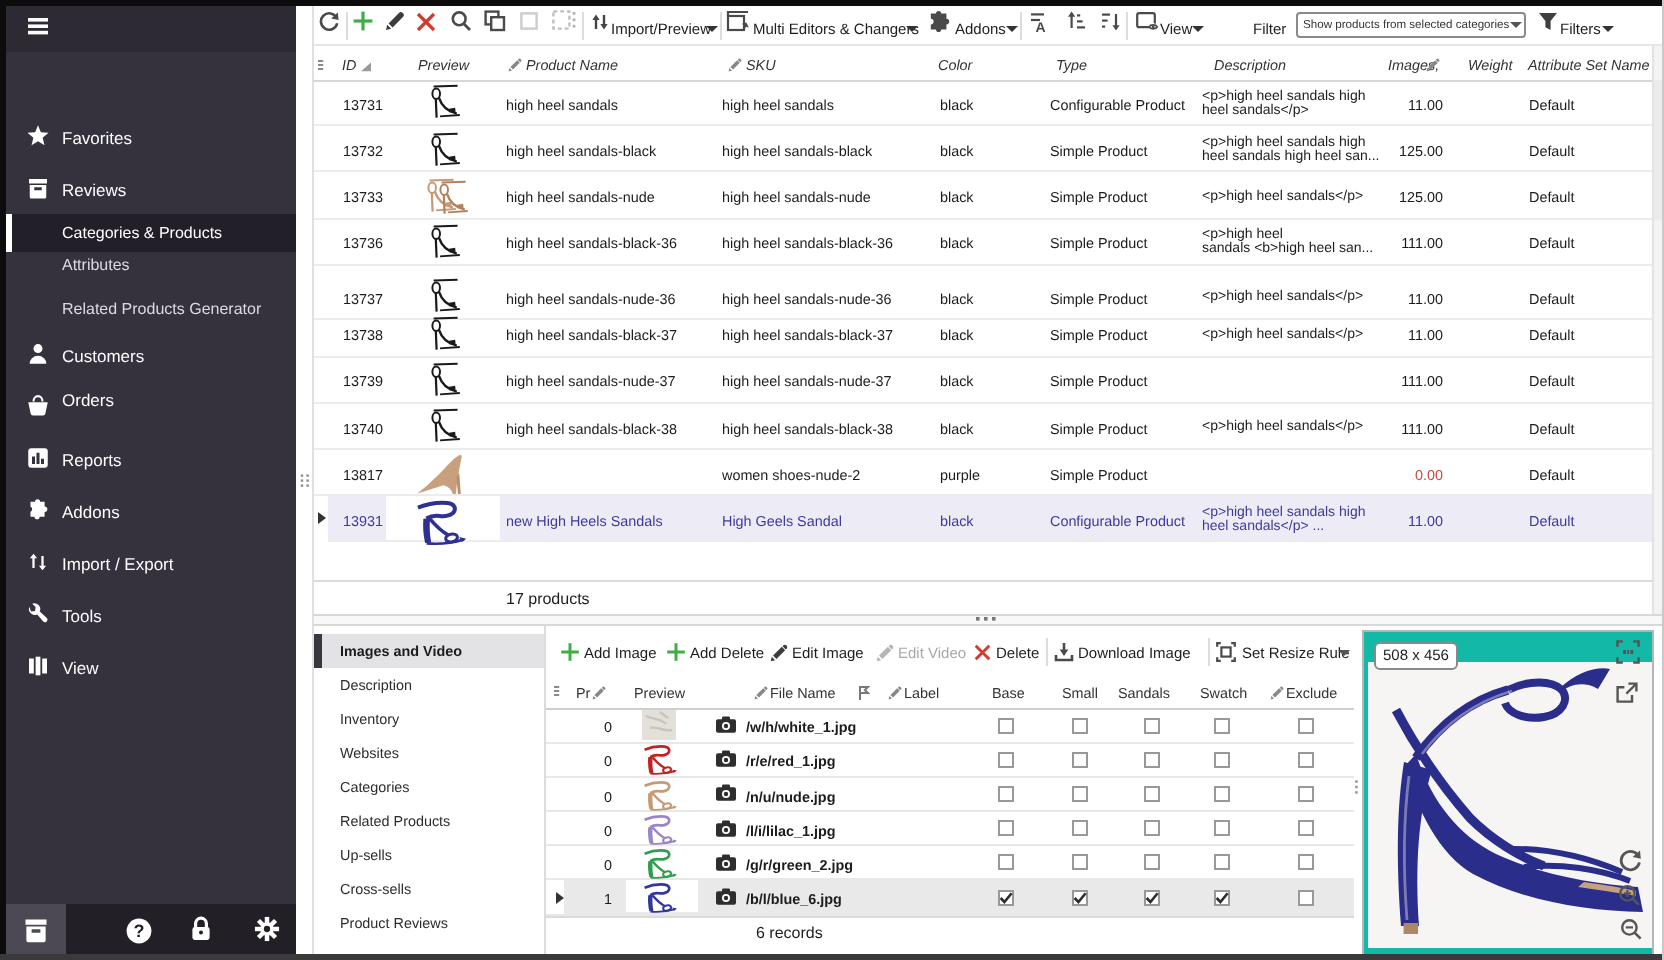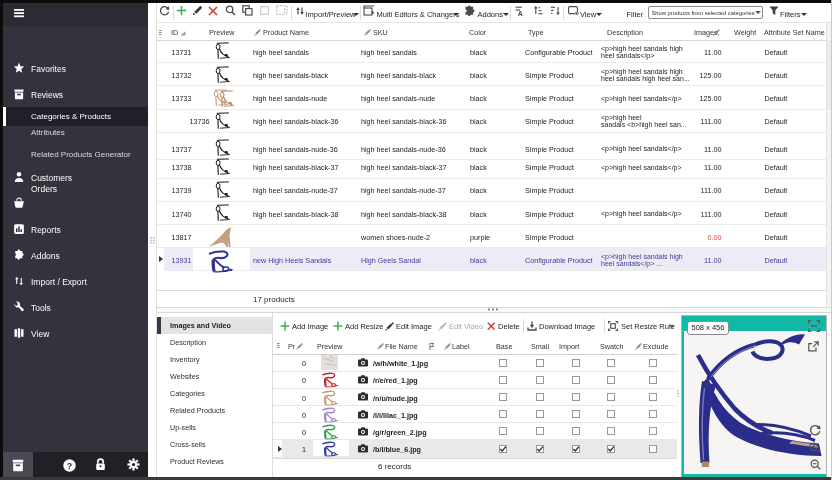--- a/index.html
+++ b/index.html
@@ -25,21 +25,21 @@
   #bcell{left:0;top:449px;width:30px;height:25px;background:#4c4854;}
   
   #vsplit{left:148px;top:3px;width:9px;height:474px;background:#fff;border-right:1px solid #e0e0e0;box-sizing:border-box;}
   
   #toolbar{left:157px;top:3px;width:675px;height:20px;background:#fff;}
   .tsep{top:3px;width:1px;height:14px;background:#dcdcdc;}
   .tlabel{font-size:7.5px;color:#1e1e1e;white-space:nowrap;}
   .dis{color:#a8a8a8;}
   
   #grid{left:157px;top:23px;width:675px;height:283px;background:#fff;}
-  #ghead{left:0;top:0;width:675px;height:17.5px;border-bottom:1px solid #d8d8d8;box-sizing:border-box;}
+  #ghead{left:0;top:0;width:675px;height:17.5px;border-bottom:1px solid #d8d8d8;box-sizing:border-box;font-style:italic;}
   .h{font-size:7.2px;color:#333;white-space:nowrap;top:5px;}
   .grow{left:0;width:669px;height:23.1px;border-bottom:1px solid #ececec;box-sizing:border-box;}
   .c{font-size:7.2px;color:#1c1c1c;white-space:nowrap;}
   .desc{font-size:7px;color:#1c1c1c;line-height:7px;white-space:pre;}
   .num{text-align:right;}
   #selrow{background:#edecf6;}
   #selrow .c,#selrow .desc{color:#3d3a99;}
   #scrolltrack{left:826px;top:23px;width:6px;height:284px;background:#f3f3f3;border-left:1px solid #e3e3e3;box-sizing:border-box;}
   #scrollthumb{left:827px;top:40px;width:5px;height:70px;background:#ebebeb;}
   #statusbar{left:157px;top:290px;width:669px;height:16.5px;border-top:1px solid #dadada;box-sizing:border-box;background:#fff;}
@@ -76,21 +76,21 @@
         </g>
       </svg>
     <div class="abs" id="selitem"></div>
     <div class="abs" id="selbar"></div>
     <div class="abs mitem" style="top:60.5px">Favorites</div>
     <div class="abs mitem" style="top:86.5px">Reviews</div>
     <div class="abs msub" style="top:108.7px;color:#fff">Categories &amp; Products</div>
     <div class="abs msub" style="top:125.2px">Attributes</div>
     <div class="abs msub" style="top:146.7px">Related Products Generator</div>
     <div class="abs mitem" style="top:169.5px">Customers</div>
-    <div class="abs mitem" style="top:181px">Orders</div>
+    <div class="abs mitem" style="top:192px">Orders</div>
     <div class="abs mitem" style="top:221.5px">Reports</div>
     <div class="abs mitem" style="top:247.9px">Addons</div>
     <div class="abs mitem" style="top:273.5px">Import / Export</div>
     <div class="abs mitem" style="top:299.5px">Tools</div>
     <div class="abs mitem" style="top:325.5px">View</div>
 
     <svg class="abs micon" style="top:59px" viewBox="0 0 16 16">
         <path fill="#fff" d="M8 0.8 L9.9 5.5 L15 5.9 L11.1 9.2 L12.3 14.2 L8 11.5 L3.7 14.2 L4.9 9.2 L1 5.9 L6.1 5.5 Z"></path>
       </svg>
     <svg class="abs micon" style="top:85px" viewBox="0 0 16 16">
@@ -380,21 +380,21 @@
         </svg>
       <div class="abs c" style="left:96px;top:7.6px">high heel sandals-nude</div>
       <div class="abs c" style="left:204px;top:7.6px">high heel sandals-nude</div>
       <div class="abs c" style="left:313px;top:7.6px">black</div>
       <div class="abs c" style="left:368px;top:7.6px">Simple Product</div>
       <div class="abs desc" style="left:444px;top:8px">&lt;p&gt;high heel sandals&lt;/p&gt;</div>
       <div class="abs c num" style="left:500px;top:7.6px;width:64.5px;">125.00</div>
       <div class="abs c" style="left:607.5px;top:7.6px">Default</div>
     </div>
     <div class="abs grow" style="top:86.6px">
-      <div class="abs c num" style="left:18px;top:7.6px;width:34.5px">13736</div>
+      <div class="abs c num" style="left:0px;top:7.6px;width:34.5px">13736</div>
       <svg class="abs" style="left:55px;top:2.2px" width="19" height="18" viewBox="0 0 19 18">
           <use href="#sandalB" style="color:#1a1a1a"></use>
         </svg>
       <div class="abs c" style="left:96px;top:7.6px">high heel sandals-black-36</div>
       <div class="abs c" style="left:204px;top:7.6px">high heel sandals-black-36</div>
       <div class="abs c" style="left:313px;top:7.6px">black</div>
       <div class="abs c" style="left:368px;top:7.6px">Simple Product</div>
       <div class="abs desc" style="left:444px;top:4.5px">&lt;p&gt;high heel<br>sandals &lt;b&gt;high heel san...</div>
       <div class="abs c num" style="left:500px;top:7.6px;width:64.5px;">111.00</div>
       <div class="abs c" style="left:607.5px;top:7.6px">Default</div>
@@ -513,21 +513,21 @@
           <line x1="0.6" y1="5" x2="9.4" y2="5"></line>
         </g>
       </svg>
     <div class="abs tlabel" style="left:19px;top:9px">Add Image</div>
     <svg class="abs" style="left:60px;top:8px" width="10" height="10" viewBox="0 0 10 10">
         <g stroke="#3fae49" stroke-width="1.5">
           <line x1="5" y1="0.6" x2="5" y2="9.4"></line>
           <line x1="0.6" y1="5" x2="9.4" y2="5"></line>
         </g>
       </svg>
-    <div class="abs tlabel" style="left:72px;top:9px">Add Resize</div>
+    <div class="abs tlabel" style="left:72px;top:9px">Add Delete</div>
     <svg class="abs" style="left:112px;top:8.5px" width="9" height="9" viewBox="0 0 7 7">
         <path fill="#3c3c3c" d="M0.3 6.7 L0.7 5 L2 6.3 Z M1.2 4.5 L4.6 1.1 L5.9 2.4 L2.5 5.8 Z M5.1 0.6 A0.8 0.8 0 0 1 6.4 1.9 L6 2 L5 1 Z"></path>
       </svg>
     <div class="abs tlabel" style="left:123px;top:9px">Edit Image</div>
     <svg class="abs" style="left:165px;top:8.5px" width="9" height="9" viewBox="0 0 7 7">
         <path fill="#b5b5b5" d="M0.3 6.7 L0.7 5 L2 6.3 Z M1.2 4.5 L4.6 1.1 L5.9 2.4 L2.5 5.8 Z M5.1 0.6 A0.8 0.8 0 0 1 6.4 1.9 L6 2 L5 1 Z"></path>
       </svg>
     <div class="abs tlabel dis" style="left:176px;top:9px">Edit Video</div>
     <svg class="abs" style="left:214px;top:9px" width="8.5" height="8.5" viewBox="0 0 10 10">
         <g stroke="#d33a2f" stroke-width="1.7">
@@ -575,21 +575,21 @@
       <div class="abs h" style="left:112px">File Name</div>
       <svg class="abs" style="left:156px;top:5.5px" width="6" height="7" viewBox="0 0 6 7">
           <path fill="none" stroke="#777" stroke-width="1" d="M1 0 V7 M1 0.5 H5 L3.4 2 L5 3.5 H1"></path>
         </svg>
       <svg class="abs" style="left:171px;top:5.5px" width="7" height="7" viewBox="0 0 7 7">
           <path fill="#888" d="M0.3 6.7 L0.7 5 L2 6.3 Z M1.2 4.5 L4.6 1.1 L5.9 2.4 L2.5 5.8 Z M5.1 0.6 A0.8 0.8 0 0 1 6.4 1.9 L6 2 L5 1 Z"></path>
         </svg>
       <div class="abs h" style="left:179px">Label</div>
       <div class="abs h" style="left:223px">Base</div>
       <div class="abs h" style="left:258px">Small</div>
-      <div class="abs h" style="left:286px">Import</div>
+      <div class="abs h" style="left:286px">Sandals</div>
       <div class="abs h" style="left:327px">Swatch</div>
       <svg class="abs" style="left:362px;top:5.5px" width="7" height="7" viewBox="0 0 7 7">
           <path fill="#888" d="M0.3 6.7 L0.7 5 L2 6.3 Z M1.2 4.5 L4.6 1.1 L5.9 2.4 L2.5 5.8 Z M5.1 0.6 A0.8 0.8 0 0 1 6.4 1.9 L6 2 L5 1 Z"></path>
         </svg>
       <div class="abs h" style="left:370px">Exclude</div>
     </div>
     <div class="abs brow" style="top:17.50px;">
       <div class="abs c num" style="left:10px;top:4.8px;width:23px">0</div>
       <svg class="abs" style="left:48px;top:0.8px" width="17" height="15" viewBox="0 0 17 15">
           <rect width="17" height="15" fill="#e3e0da"></rect>

